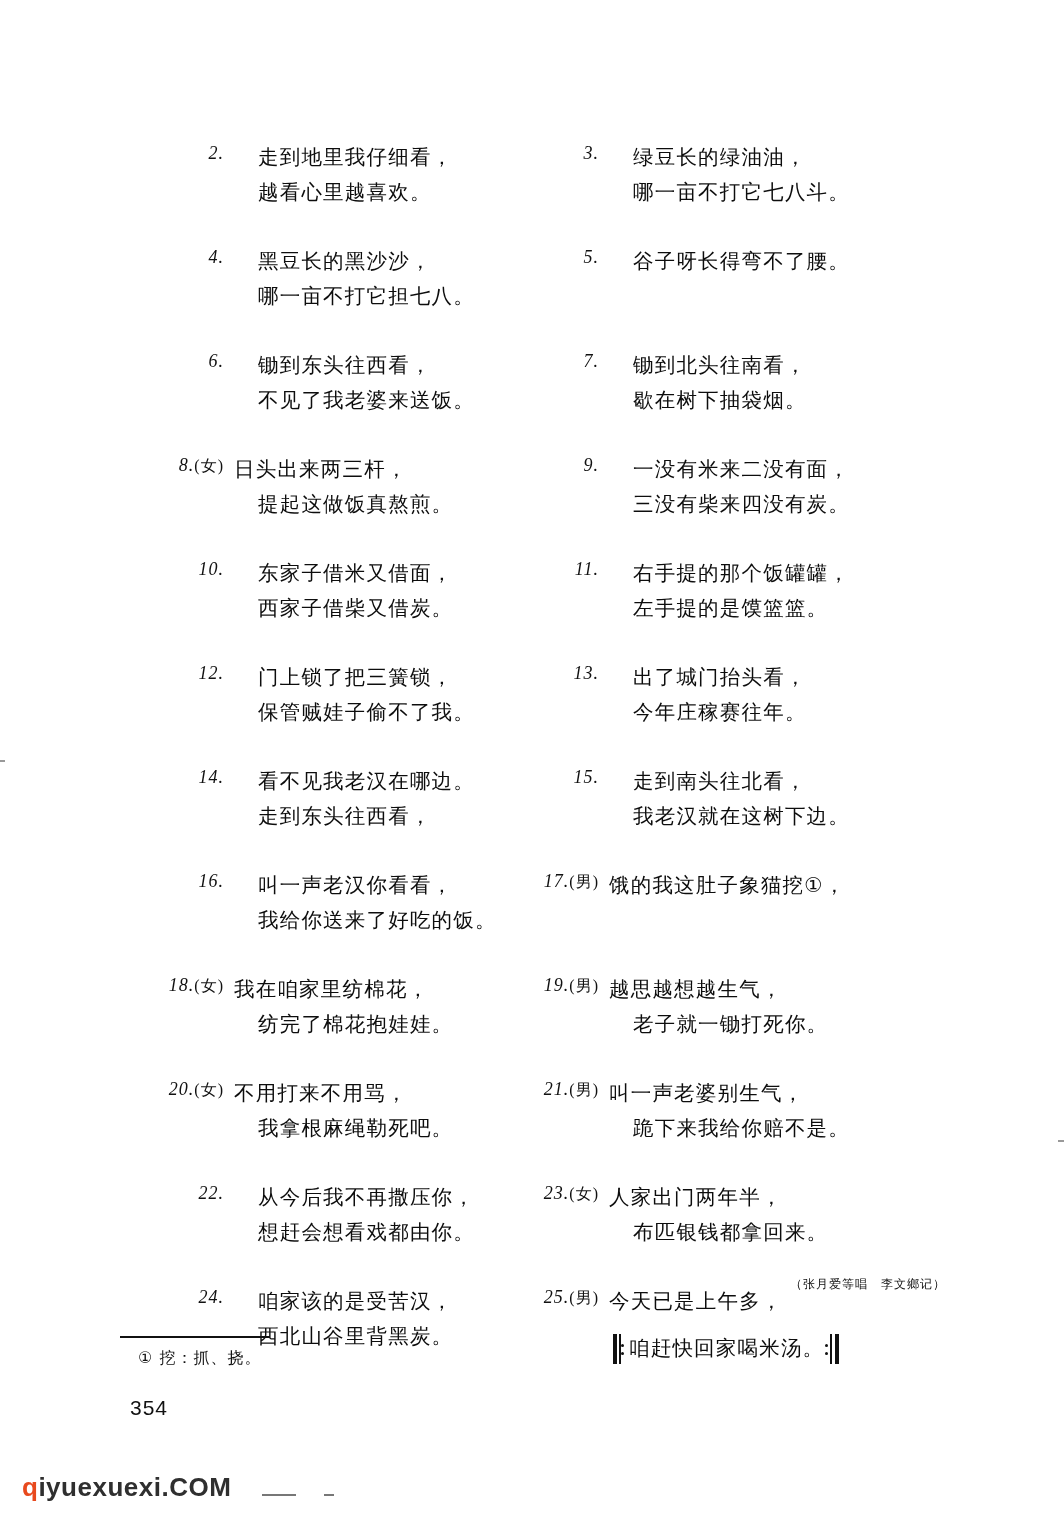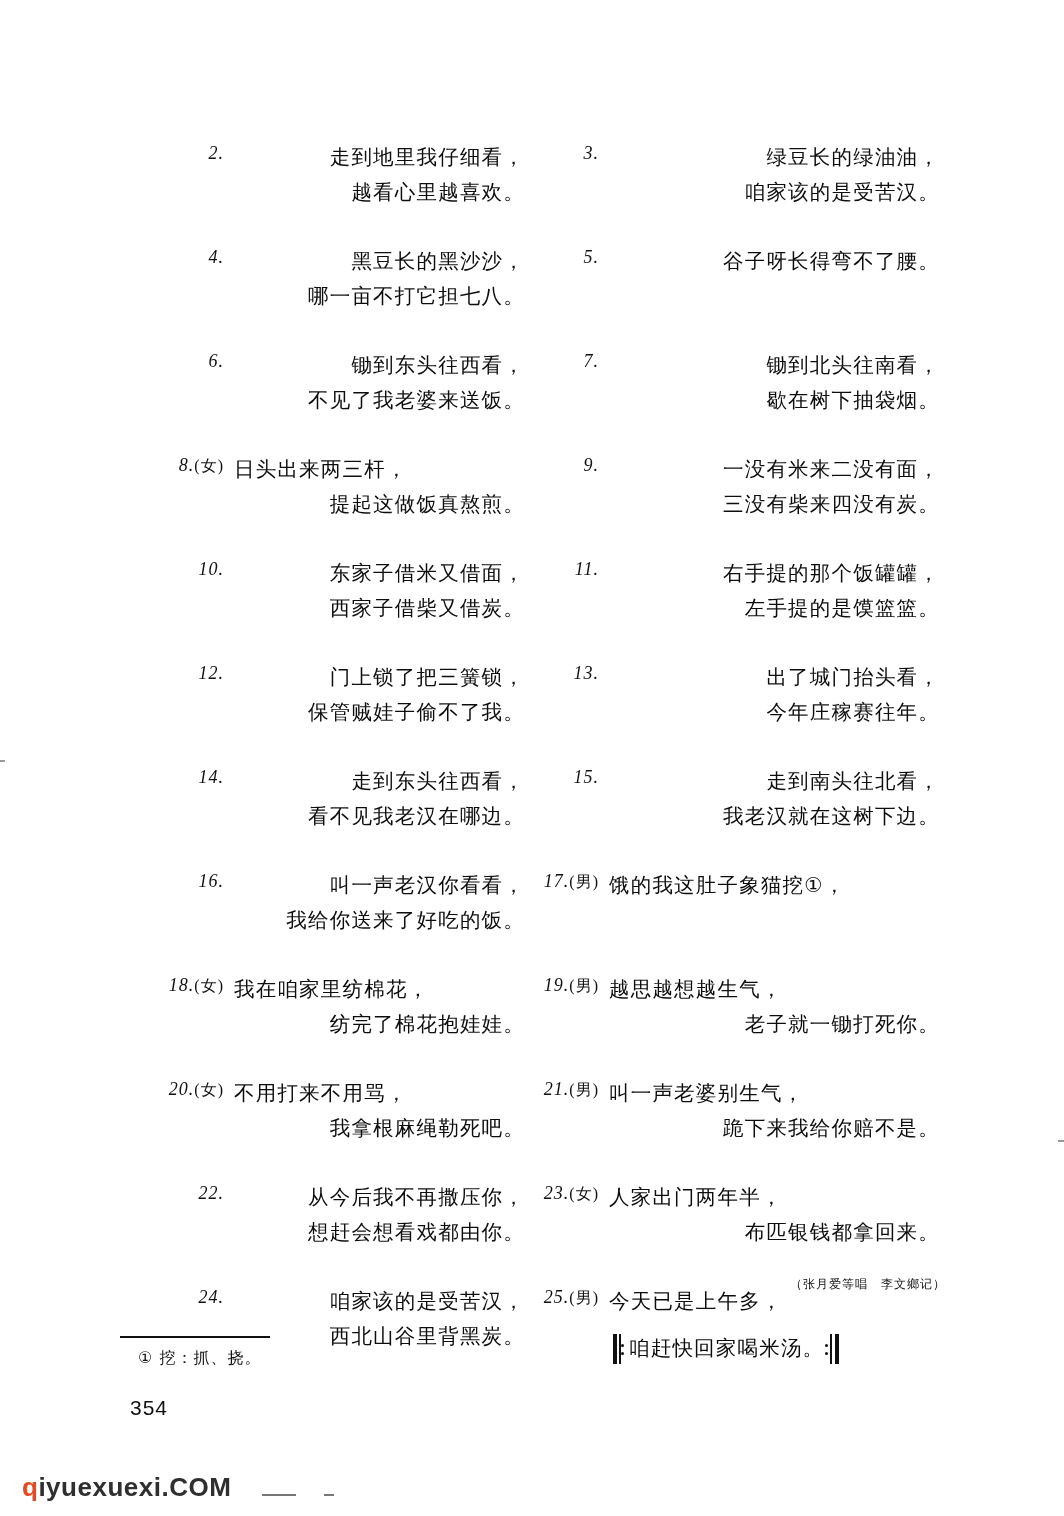--- a/index.html
+++ b/index.html
@@ -66,21 +66,20 @@
   .vline {
     font-family: "DejaVu Sans", "Liberation Sans", sans-serif;
     font-size: 20.5px;
     line-height: 1.72;
     letter-spacing: 1.2px;
     white-space: nowrap;
     color: #0d0d0d;
   }
   .vline.indent {
     padding-left: 24px;
-    text-align: right;
   }
 
   
   .repeat-wrap {
     display: flex;
     align-items: center;
     gap: 6px;
     padding-left: 4px;
     margin-top: 12px;
   }
@@ -190,21 +189,21 @@
       <div class="verse-lines">
         <div class="vline indent">走到地里我仔细看，</div>
         <div class="vline indent">越看心里越喜欢。</div>
       </div>
     </div>
 
     <div class="verse">
       <div class="verse-num"><span>3.</span><span class="role"></span></div>
       <div class="verse-lines">
         <div class="vline indent">绿豆长的绿油油，</div>
-        <div class="vline indent">咱家该的是受苦汉。</div>
+        <div class="vline indent">哪一亩不打它七八斗。</div>
       </div>
     </div>
 
     <div class="verse">
       <div class="verse-num"><span>4.</span><span class="role"></span></div>
       <div class="verse-lines">
         <div class="vline indent">黑豆长的黑沙沙，</div>
         <div class="vline indent">哪一亩不打它担七八。</div>
       </div>
     </div>
@@ -276,22 +275,22 @@
       <div class="verse-num"><span>13.</span><span class="role"></span></div>
       <div class="verse-lines">
         <div class="vline indent">出了城门抬头看，</div>
         <div class="vline indent">今年庄稼赛往年。</div>
       </div>
     </div>
 
     <div class="verse">
       <div class="verse-num"><span>14.</span><span class="role"></span></div>
       <div class="verse-lines">
+        <div class="vline indent">看不见我老汉在哪边。</div>
         <div class="vline indent">走到东头往西看，</div>
-        <div class="vline indent">看不见我老汉在哪边。</div>
       </div>
     </div>
 
     <div class="verse">
       <div class="verse-num"><span>15.</span><span class="role"></span></div>
       <div class="verse-lines">
         <div class="vline indent">走到南头往北看，</div>
         <div class="vline indent">我老汉就在这树下边。</div>
       </div>
     </div>

